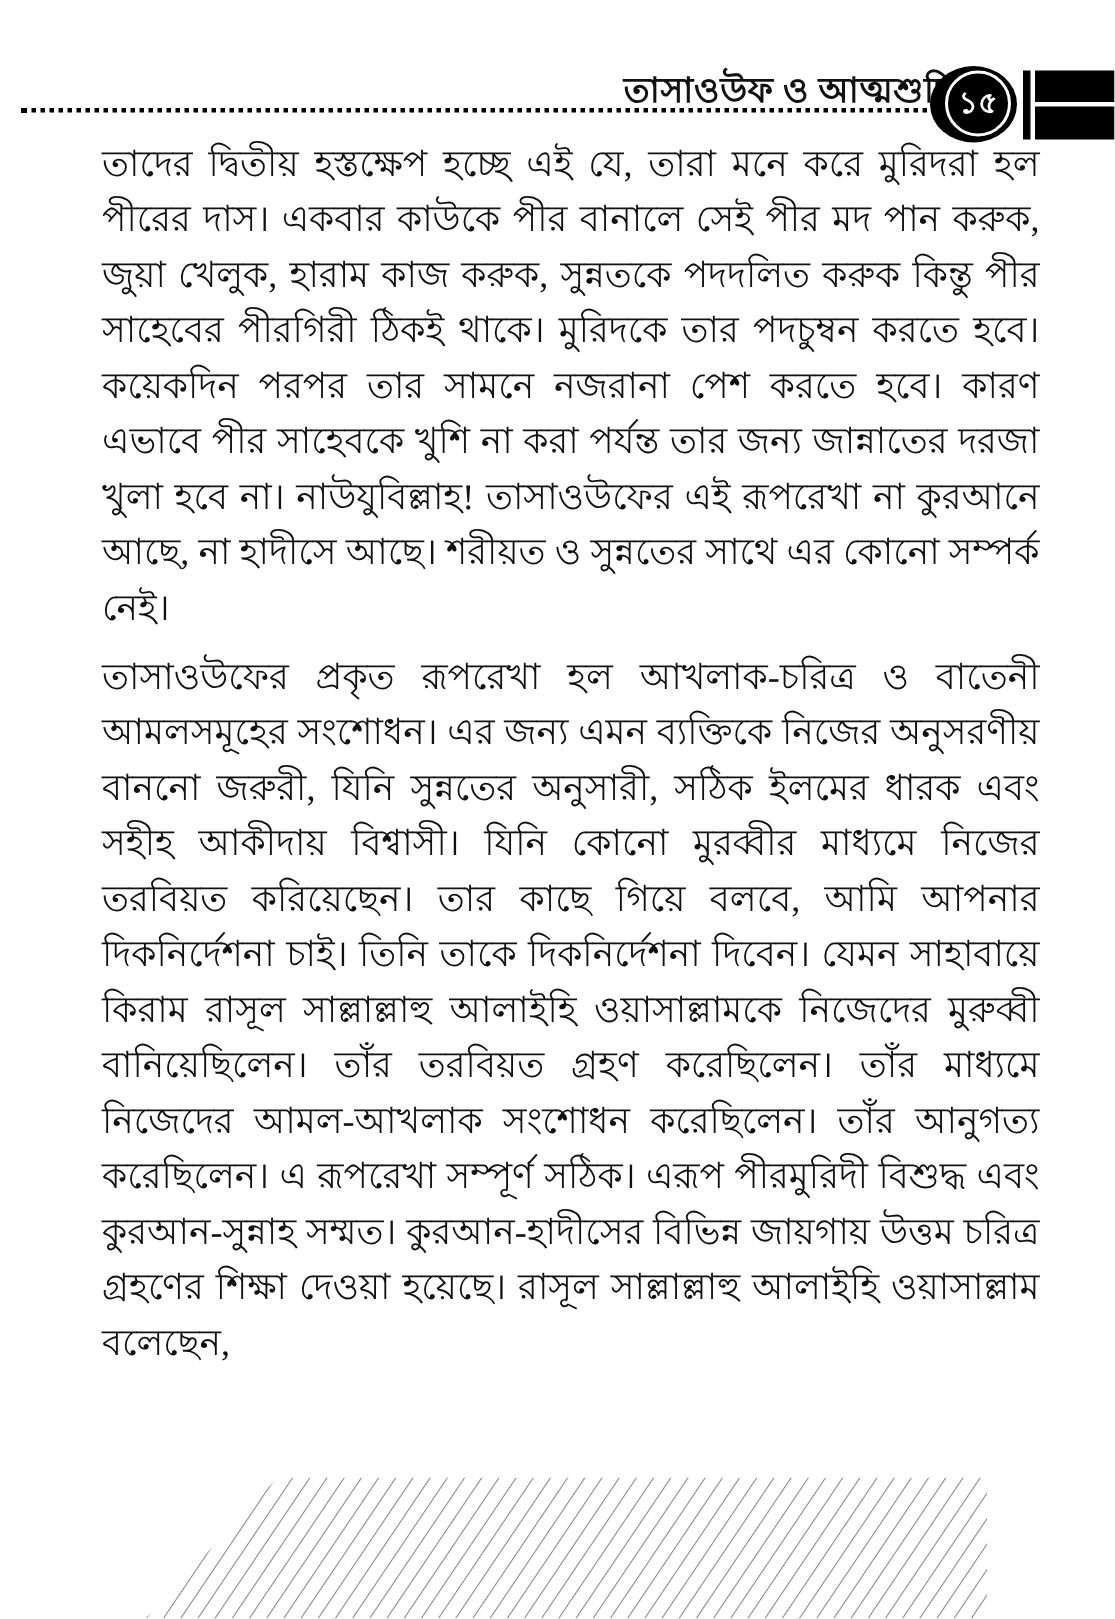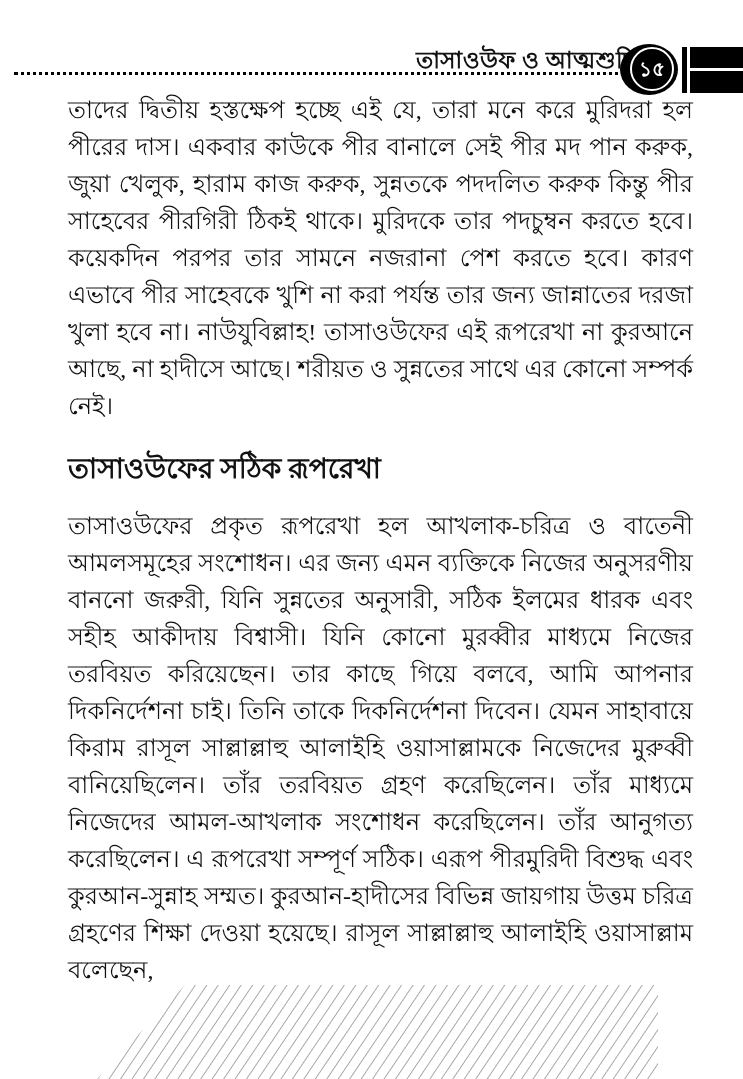--- a/index.html
+++ b/index.html
@@ -108,21 +108,20 @@
     <div class="emblem-bars">
       <div class="emblem-bar-top"></div>
       <div class="emblem-bar-bottom"></div>
     </div>
   </div>
 
   <div class="text-column">
 
     <p class="body-para">তাদের দ্বিতীয় হস্তক্ষেপ হচ্ছে এই যে, তারা মনে করে মুরিদরা হল পীরের দাস। একবার কাউকে পীর বানালে সেই পীর মদ পান করুক, জুয়া খেলুক, হারাম কাজ করুক, সুন্নতকে পদদলিত করুক কিন্তু পীর সাহেবের পীরগিরী ঠিকই থাকে। মুরিদকে তার পদচুম্বন করতে হবে। কয়েকদিন পরপর তার সামনে নজরানা পেশ করতে হবে। কারণ এভাবে পীর সাহেবকে খুশি না করা পর্যন্ত তার জন্য জান্নাতের দরজা খুলা হবে না। নাউযুবিল্লাহ! তাসাওউফের এই রূপরেখা না কুরআনে আছে, না হাদীসে আছে। শরীয়ত ও সুন্নতের সাথে এর কোনো সম্পর্ক নেই।</p>
 
-    <h2 class="section-heading">তাসাওউফের সঠিক রূপরেখা</h2>
 
     <p class="body-para">তাসাওউফের প্রকৃত রূপরেখা হল আখলাক-চরিত্র ও বাতেনী আমলসমূহের সংশোধন। এর জন্য এমন ব্যক্তিকে নিজের অনুসরণীয় বাননো জরুরী, যিনি সুন্নতের অনুসারী, সঠিক ইলমের ধারক এবং সহীহ আকীদায় বিশ্বাসী। যিনি কোনো মুরব্বীর মাধ্যমে নিজের তরবিয়ত করিয়েছেন। তার কাছে গিয়ে বলবে, আমি আপনার দিকনির্দেশনা চাই। তিনি তাকে দিকনির্দেশনা দিবেন। যেমন সাহাবায়ে কিরাম রাসূল সাল্লাল্লাহু আলাইহি ওয়াসাল্লামকে নিজেদের মুরুব্বী বানিয়েছিলেন। তাঁর তরবিয়ত গ্রহণ করেছিলেন। তাঁর মাধ্যমে নিজেদের আমল-আখলাক সংশোধন করেছিলেন। তাঁর আনুগত্য করেছিলেন। এ রূপরেখা সম্পূর্ণ সঠিক। এরূপ পীরমুরিদী বিশুদ্ধ এবং কুরআন-সুন্নাহ সম্মত। কুরআন-হাদীসের বিভিন্ন জায়গায় উত্তম চরিত্র গ্রহণের শিক্ষা দেওয়া হয়েছে। রাসূল সাল্লাল্লাহু আলাইহি ওয়াসাল্লাম বলেছেন,</p>
 
   </div>
 
   <div class="hatch-wrap">
     <svg width="743" height="94" viewBox="0 0 743 94" xmlns="http://www.w3.org/2000/svg">
       <defs>
         <pattern id="hatch" patternUnits="userSpaceOnUse" width="9.5" height="12" patternTransform="rotate(34)">
           <rect width="9.5" height="12" fill="#ffffff"></rect>

